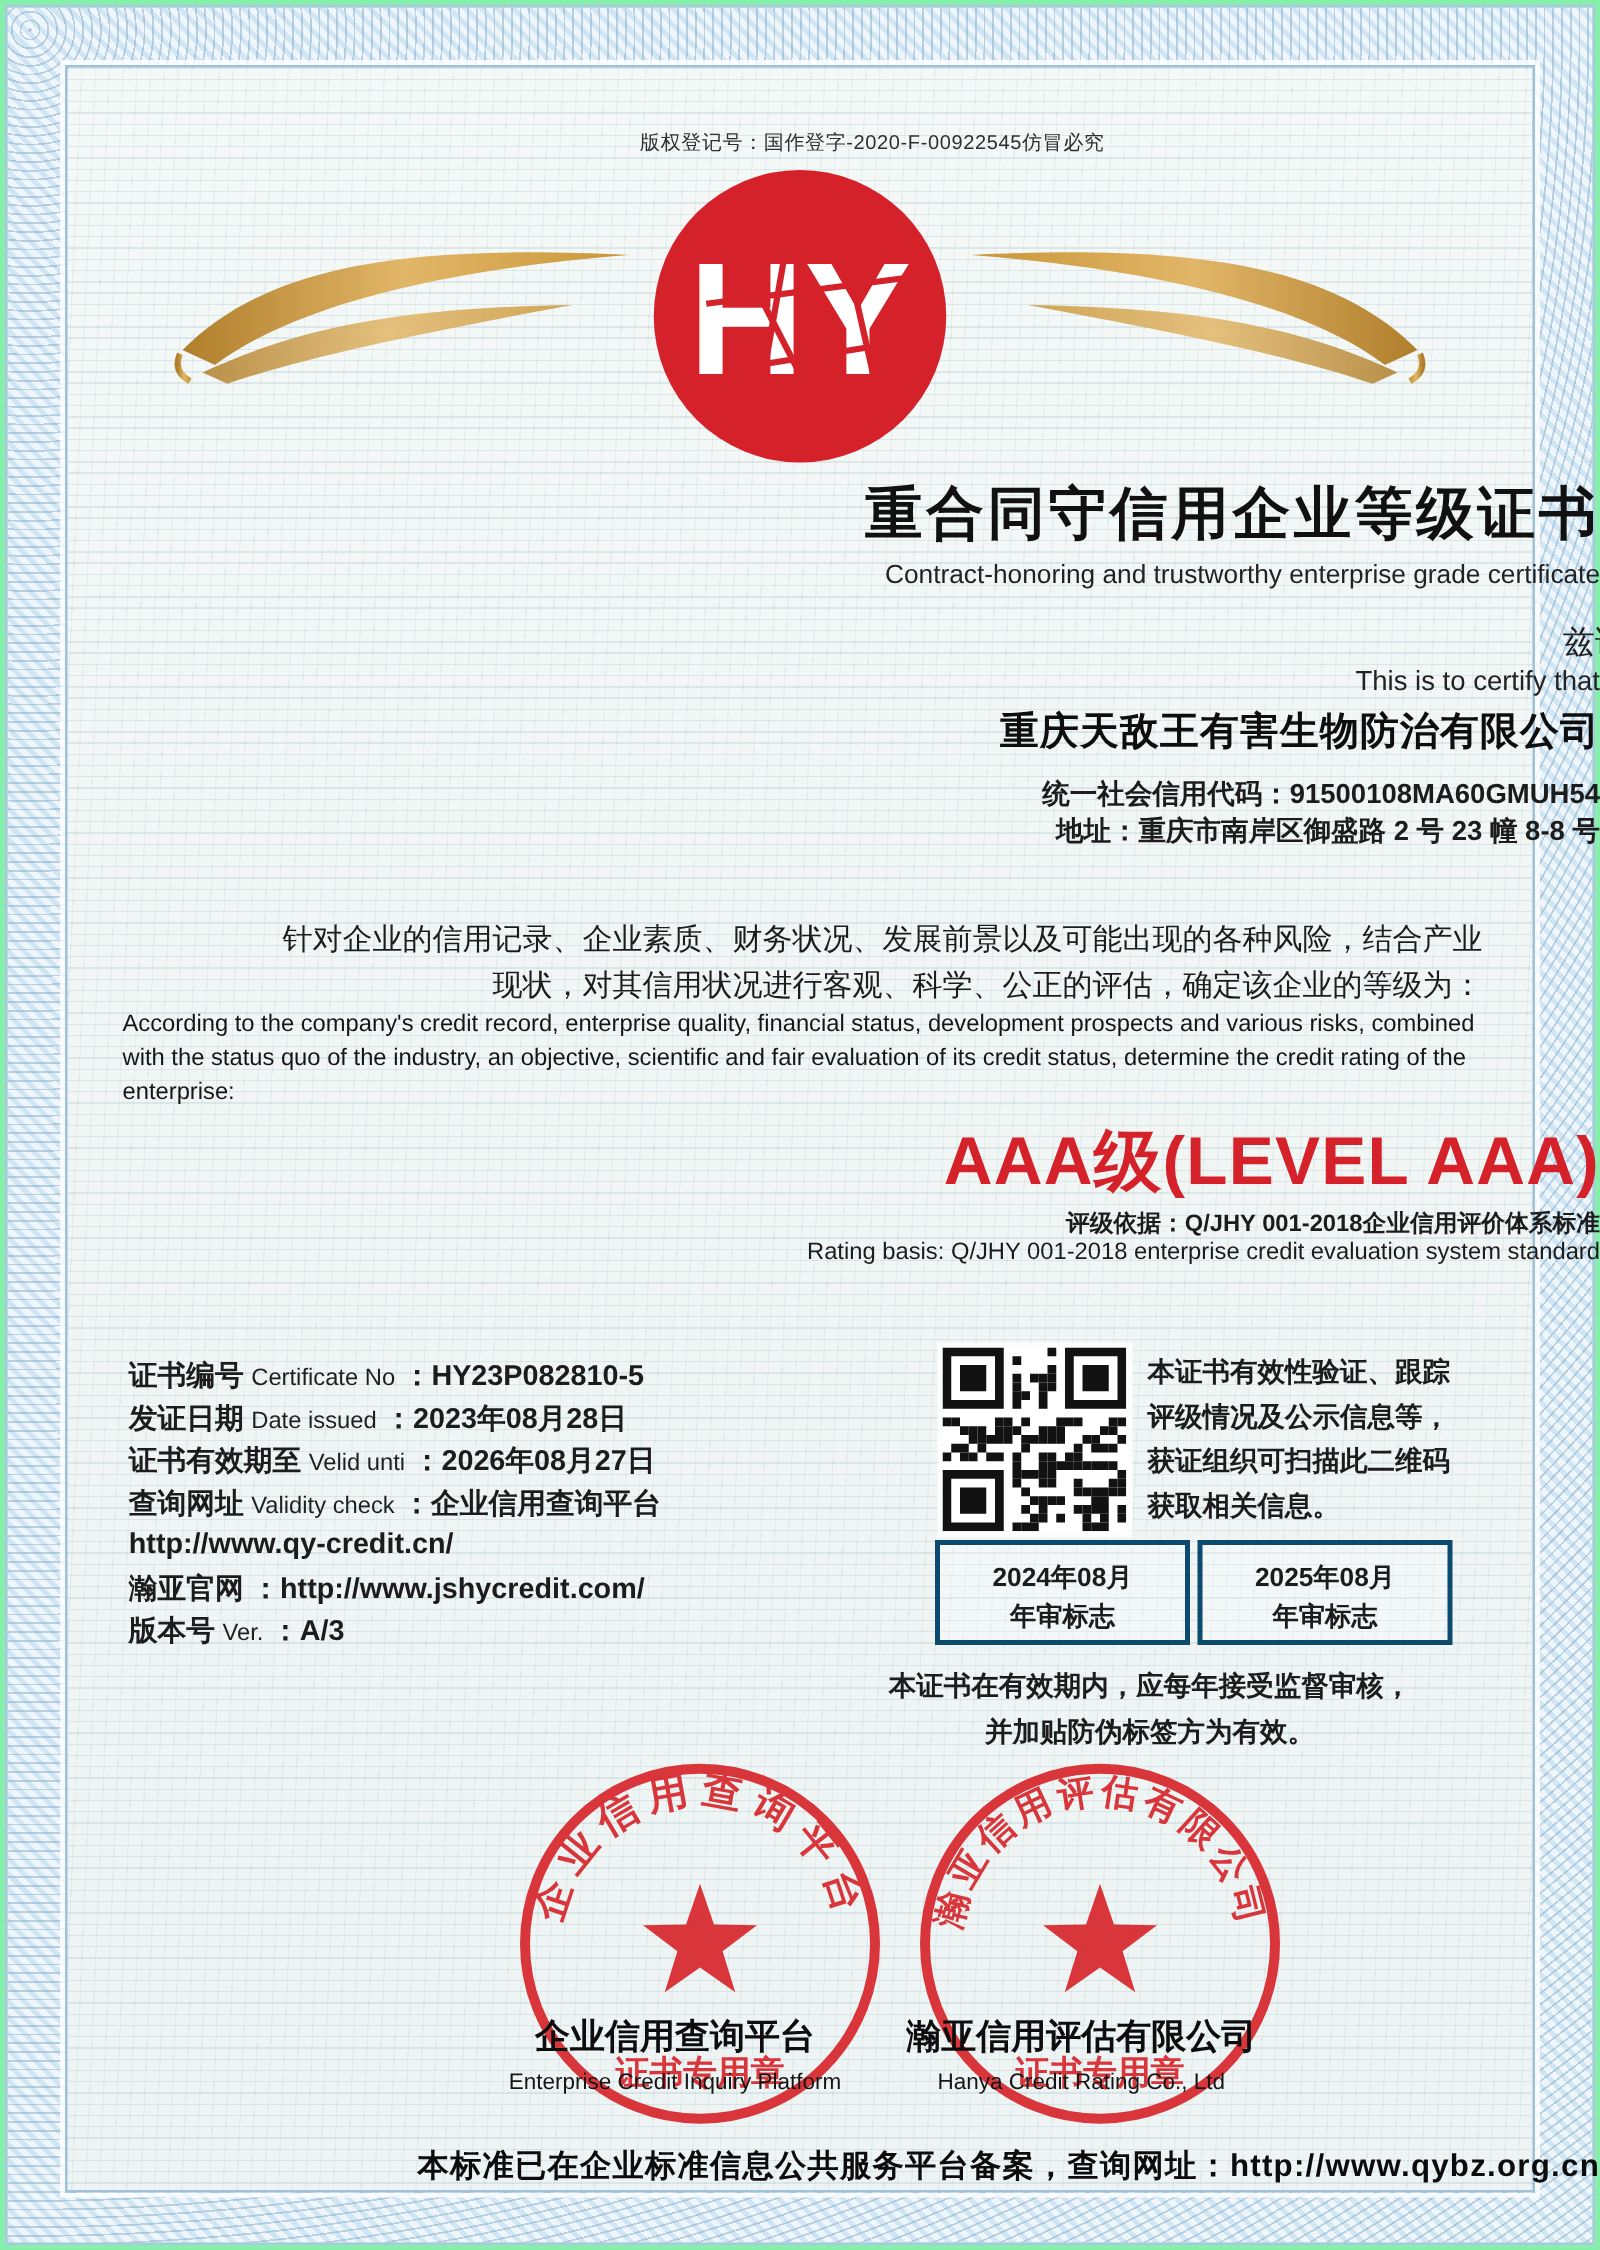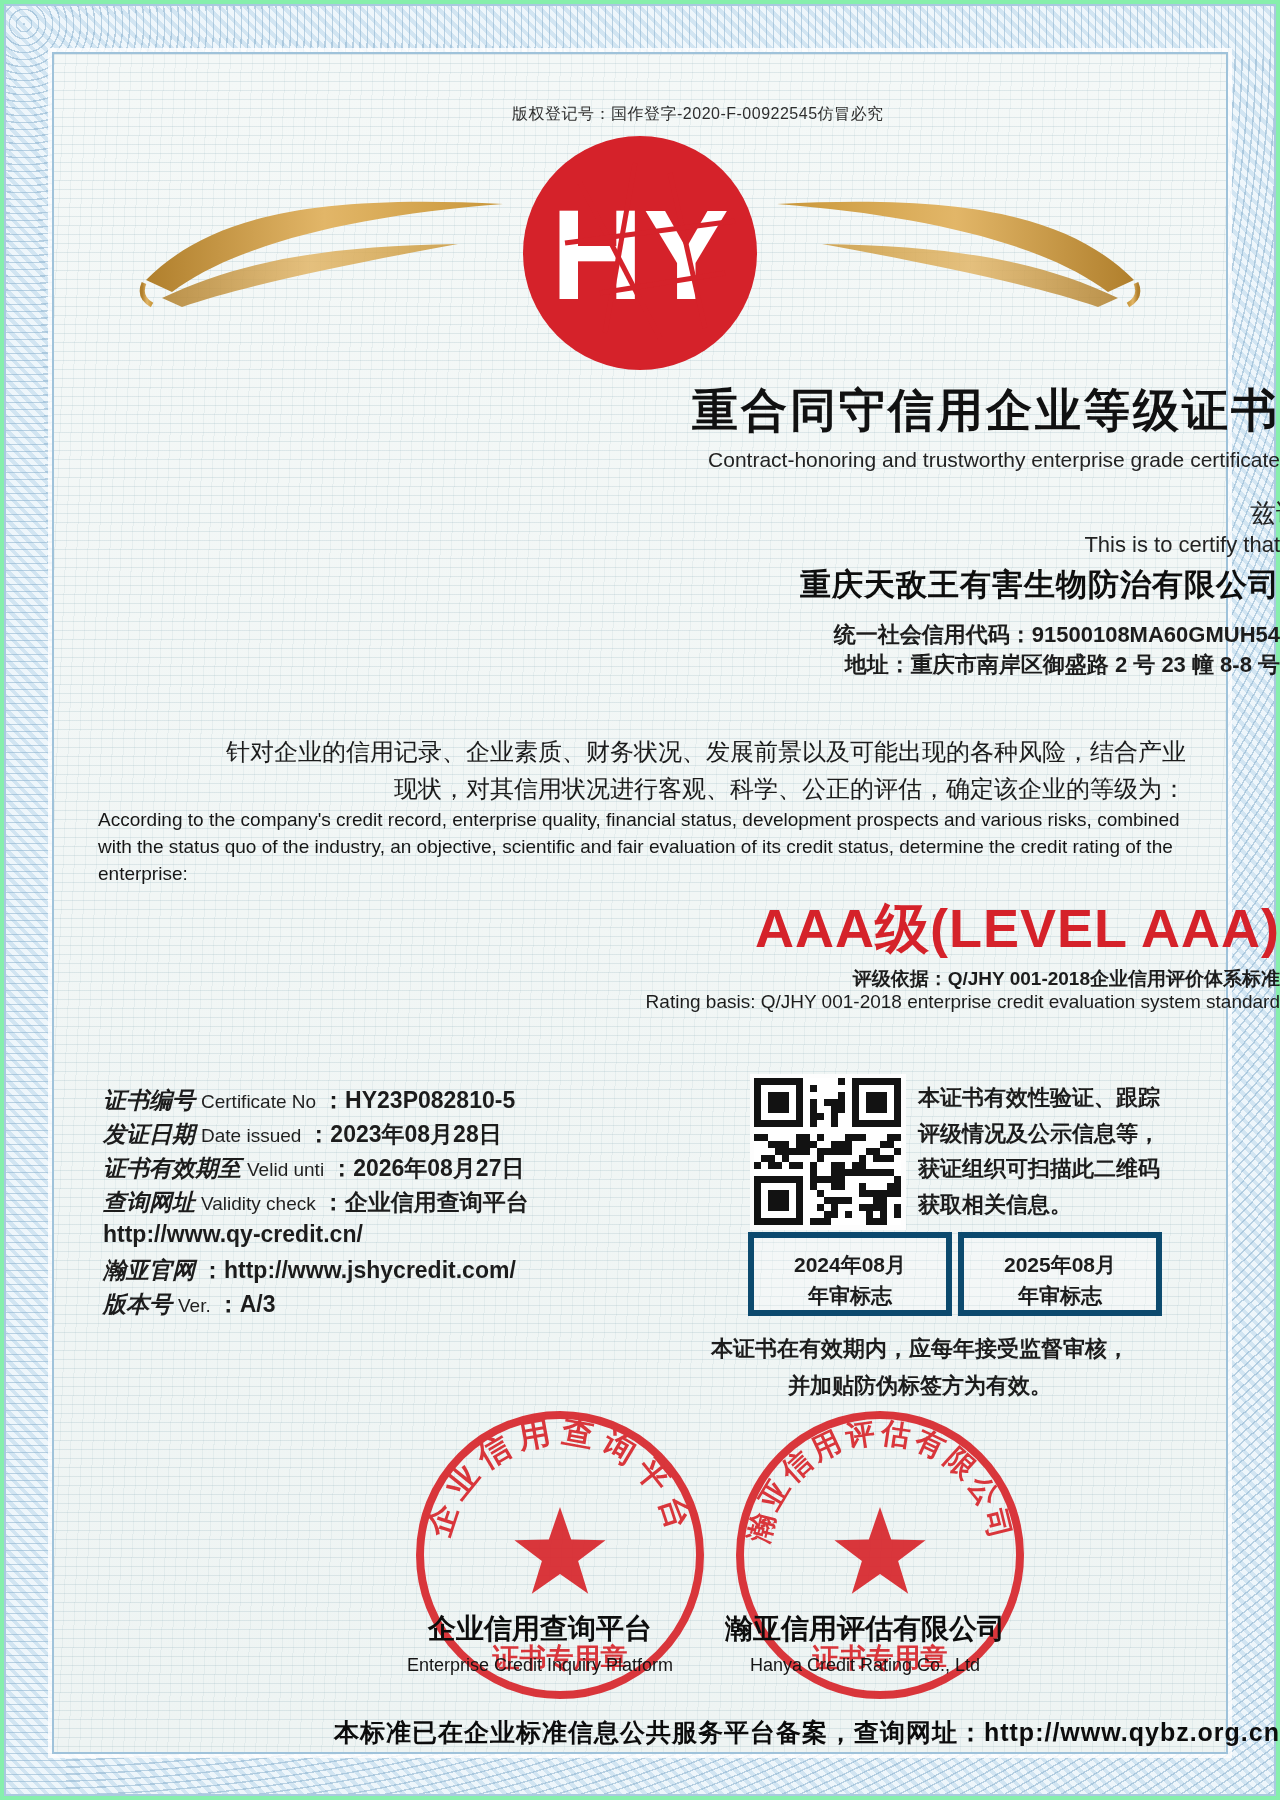--- a/index.html
+++ b/index.html
@@ -28,27 +28,27 @@
   .credit-code{top:620px;font-size:22px;font-weight:600;}
   .address{top:650px;font-size:22px;font-weight:600;}
   .para-zh{left:98px;top:733px;width:1088px;font-size:24px;line-height:37px;text-align:right;}
   .para-en{left:98px;top:806px;width:1088px;font-size:19px;line-height:27px;text-align:left;color:#161616;}
   .grade{top:893px;font-size:54px;font-weight:bold;color:#d5222a;letter-spacing:1px;}
   .basis-zh{top:966px;font-size:19px;font-weight:600;}
   .basis-en{top:991px;font-size:19px;}
   .cert-info{left:103px;top:1085px;width:620px;}
   .info-line{display:flex;align-items:baseline;gap:6px;height:34px;}
   .info-line span:empty{display:none;}
-  .zh-label{font-size:23px;font-weight:600;font-style:italic;}
+  .zh-label{font-size:23px;font-weight:600;}
   .en-label{font-size:19px;color:#1f1f1f;}
   .info-value{font-size:23px;font-weight:600;}
   .qr-box{left:750px;top:1074px;width:156px;height:156px;background:#fdfdfd;padding:0;}
   .qr-box svg{display:block;margin:4px;}
   .qr-note{left:918px;top:1080px;width:272px;font-size:22px;line-height:35.5px;font-weight:600;text-align:left;}
-  .annual-box{top:1232px;width:204px;height:84px;border:6px solid #0c4a6e;text-align:center;
+  .annual-box{top:1232px;width:204px;height:84px;border:4px solid #0c4a6e;text-align:center;
     font-size:21px;font-weight:600;line-height:31px;padding-top:11px;box-sizing:border-box;background:rgba(255,255,255,.25);}
   .annual-1{left:748px;} .annual-2{left:958px;}
   .supervision{left:650px;top:1330px;width:540px;text-align:center;font-size:22px;line-height:37px;font-weight:600;}
   .seal{width:300px;height:300px;opacity:.92;}
   .seal-left{left:410px;top:1405px;} .seal-right{left:730px;top:1405px;}
   .org{width:450px;text-align:center;top:1610px;}
   .org-left{left:315px;} .org-right{left:640px;}
   .org-zh{font-size:28px;font-weight:bold;color:#0d0d0d;}
   .org-en{font-size:18px;margin-top:7px;color:#151515;}
   .footer-line{top:1716px;font-size:25px;font-weight:600;letter-spacing:1px;color:#0c0c0c;}

